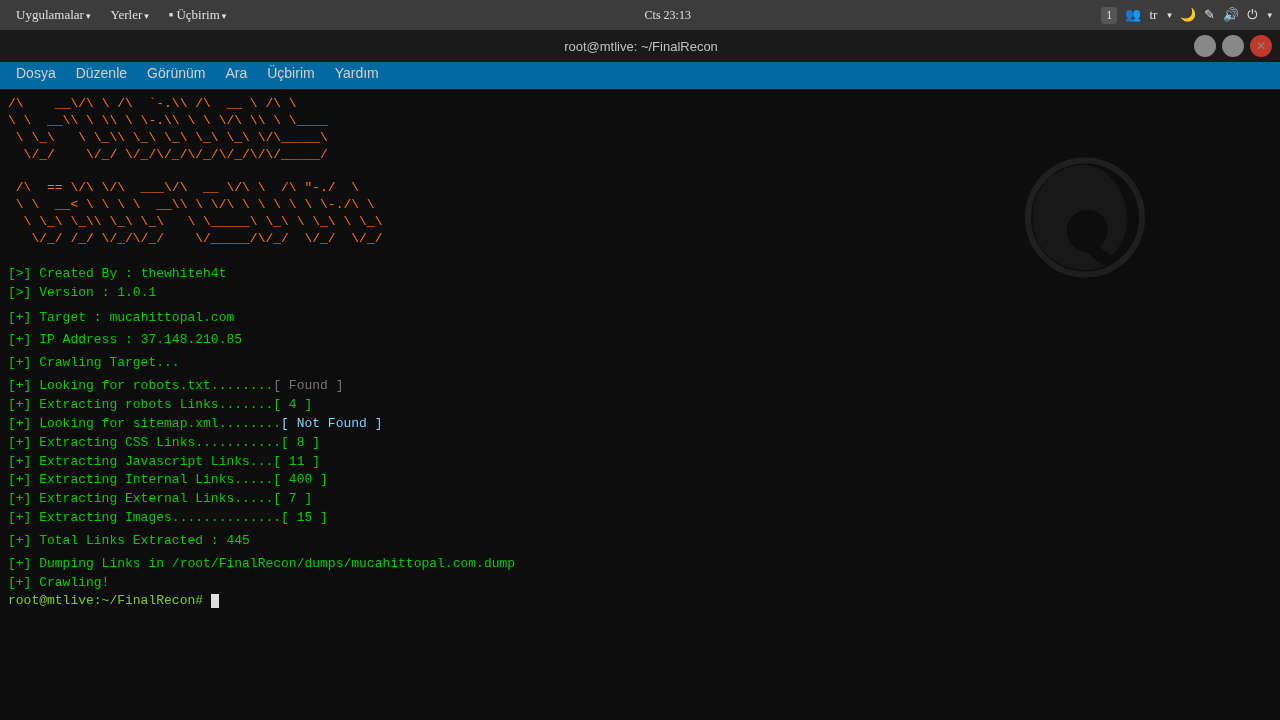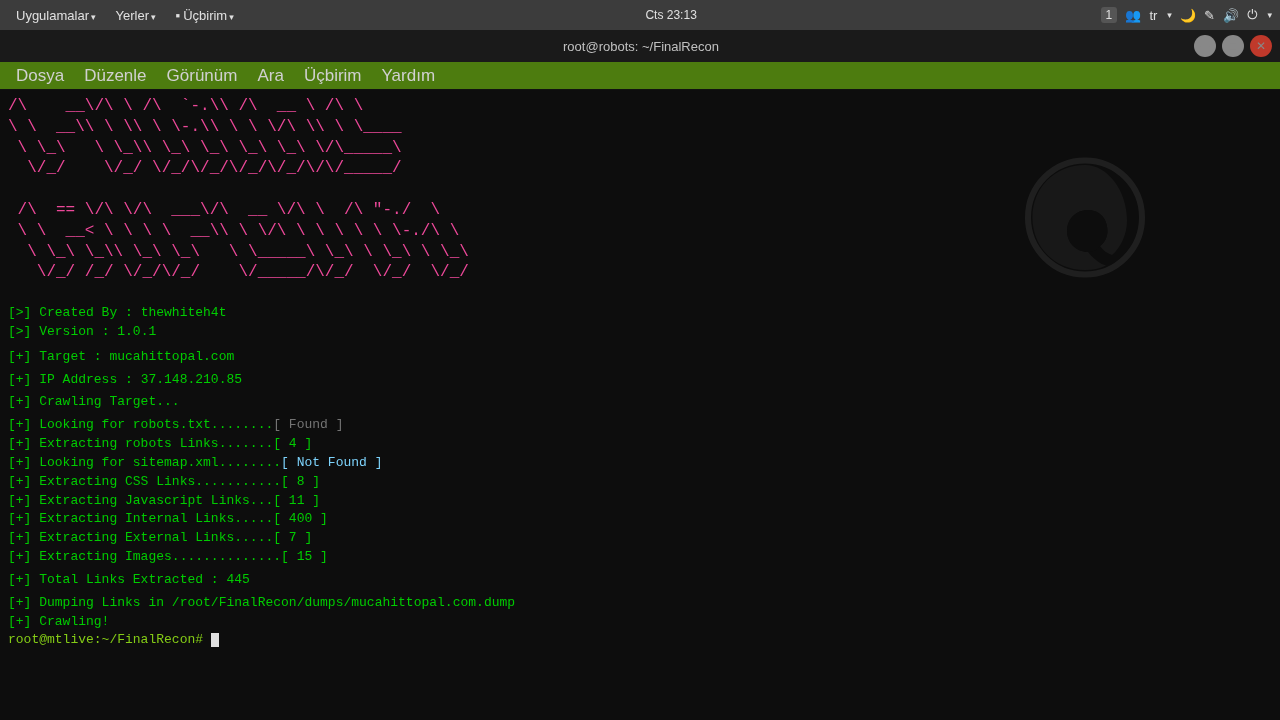--- a/index.html
+++ b/index.html
@@ -14,20 +14,21 @@
     
     .system-bar {
       height: 30px;
       background: #3c3c3c;
       display: flex;
       align-items: center;
       justify-content: space-between;
       padding: 0 8px;
       color: #e0e0e0;
       font-size: 13px;
+      font-family: Liberation Serif, serif;
     }
     .system-bar-left {
       display: flex;
       align-items: center;
       gap: 4px;
     }
     .sys-menu-item {
       padding: 2px 8px;
       cursor: pointer;
       border-radius: 3px;
@@ -74,26 +75,26 @@
       font-size: 12px;
       color: #888;
     }
     .tb-close { background: #c0392b; }
     .tb-min { background: #888; }
     .tb-max { background: #888; }
 
     
     .menu-bar {
       height: 28px;
-      background: #4d7c0f;
-      display: flex;
-      align-items: flex-end;
+      background: #0369a1;
+      display: flex;
+      align-items: flex-start;
       padding: 0 6px;
       color: #d0d0d0;
-      font-size: 17px;
+      font-size: 14px;
       border-bottom: 1px solid #111;
     }
     .menu-item {
       padding: 3px 10px;
       cursor: pointer;
       border-radius: 3px;
     }
 
     
     .terminal {
@@ -102,23 +103,23 @@
       font-family: 'Courier New', Courier, monospace;
       font-size: 13px;
       line-height: 1.45;
       padding: 6px 8px;
       height: calc(720px - 30px - 32px - 28px);
       overflow: hidden;
       position: relative;
     }
 
     .ascii-art {
-      color: #ec4899;
+      color: #f97316;
       white-space: pre;
-      font-size: 16px;
+      font-size: 13px;
       line-height: 1.3;
     }
 
     .debian-logo {
       position: absolute;
       top: 60px;
       right: 120px;
       width: 150px;
       height: 150px;
       opacity: 0.15;
@@ -172,21 +173,21 @@
     <span>✎</span>
     <span>🔊</span>
     <span>⏻</span>
     <span class="sys-arrow">▾</span>
   </div>
 </div>
 
 <div class="title-bar">
   <div style="width:80px"></div>
   <div class="title-bar-center">
-    <span>root@robots: ~/FinalRecon</span>
+    <span>root@mtlive: ~/FinalRecon</span>
   </div>
   <div class="title-bar-controls">
     <button class="tb-btn tb-min">─</button>
     <button class="tb-btn tb-max">□</button>
     <button class="tb-btn tb-close">✕</button>
   </div>
 </div>
 
 <div class="menu-bar">
   <div class="menu-item"><span>Dosya</span></div>

